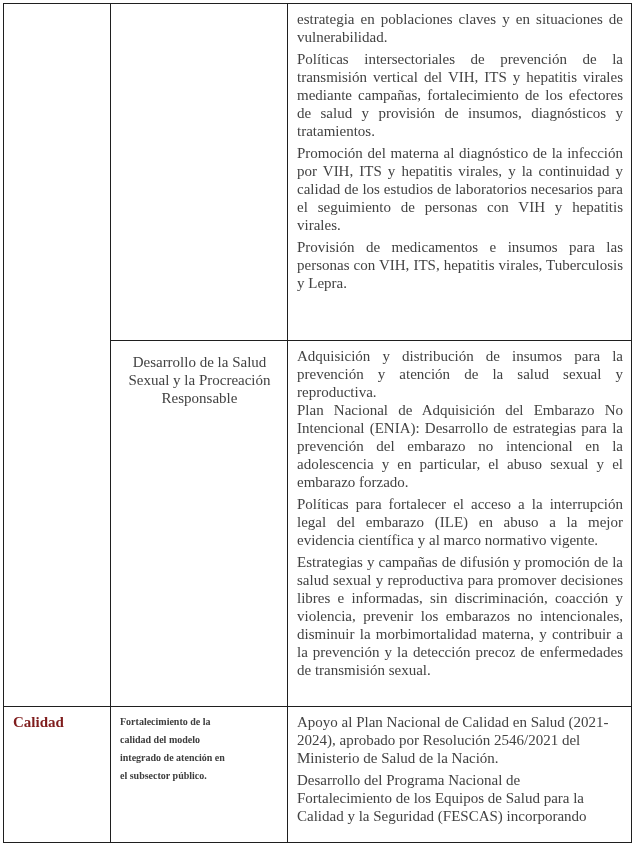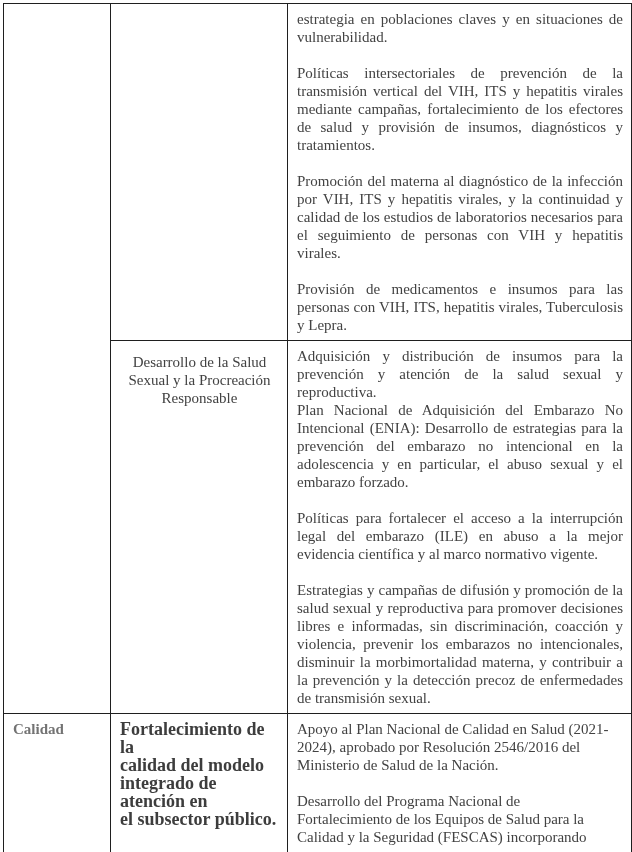--- a/index.html
+++ b/index.html
@@ -29,31 +29,31 @@
     font-size: 15px;
     line-height: 18px;
     padding: 6px 8px 6px 9px;
     overflow: hidden;
   }
   tr.r1 { height: 337px; }
   tr.r2 { height: 366px; }
   tr.r3 { height: 136px; }
   .actions-cell { text-align: justify; }
   .actions-cell p { margin: 0; }
-  .actions-cell p.gap { margin-top: 18px; }
+  .actions-cell p.gap { margin-top: 4px; }
   .actions-cell p.preline { white-space: pre-line; text-align: left; }
   .program-center {
     text-align: center;
     white-space: pre-line;
     padding-top: 12px;
   }
   .program-bold {
     font-weight: bold;
     white-space: pre-line;
-    font-size: 18px;
+    font-size: 10px;
     text-align: left;
     color: #3d3d3d;
   }
   .theme-cell {
     font-weight: bold;
     font-size: 15px;
   }
 </style>
 </head>
 <body>
@@ -81,28 +81,28 @@
 Sexual y la Procreación
 Responsable</td>
         <td class="actions-cell">
             <p class="">Adquisición y distribución de insumos para la prevención y atención de la salud sexual y reproductiva.</p>
             <p class="">Plan Nacional de Adquisición del Embarazo No Intencional (ENIA): Desarrollo de estrategias para la prevención del embarazo no intencional en la adolescencia y en particular, el abuso sexual y el embarazo forzado.</p>
             <p class="gap ">Políticas para fortalecer el acceso a la interrupción legal del embarazo (ILE) en abuso a la mejor evidencia científica y al marco normativo vigente.</p>
             <p class="gap ">Estrategias y campañas de difusión y promoción de la salud sexual y reproductiva para promover decisiones libres e informadas, sin discriminación, coacción y violencia, prevenir los embarazos no intencionales, disminuir la morbimortalidad materna, y contribuir a la prevención y la detección precoz de enfermedades de transmisión sexual.</p>
           </td>
       </tr>
       <tr class="r3">
-        <td class="theme-cell" style="color: #737373;">Calidad</td>
+        <td class="theme-cell" style="color: #7f1d1d;">Calidad</td>
         <td class="program-bold">Fortalecimiento de la
 calidad del modelo
 integrado de atención en
 el subsector público.</td>
         <td class="actions-cell">
             <p class="preline">Apoyo al Plan Nacional de Calidad en Salud (2021-
-2024), aprobado por Resolución  2546/2016 del
+2024), aprobado por Resolución  2546/2021 del
 Ministerio de Salud de la Nación.</p>
             <p class="gap preline">Desarrollo del Programa Nacional de
 Fortalecimiento de los Equipos de Salud para la
 Calidad y la Seguridad (FESCAS) incorporando</p>
           </td>
       </tr>
     </tbody>
   </table>
 </div>
 

